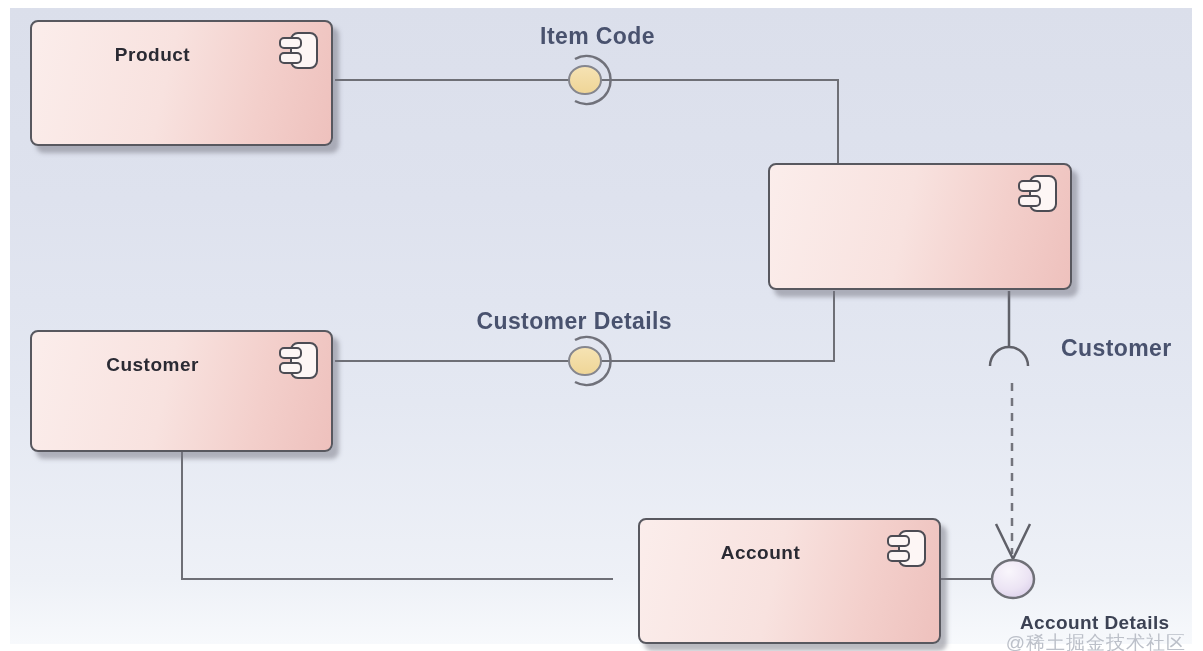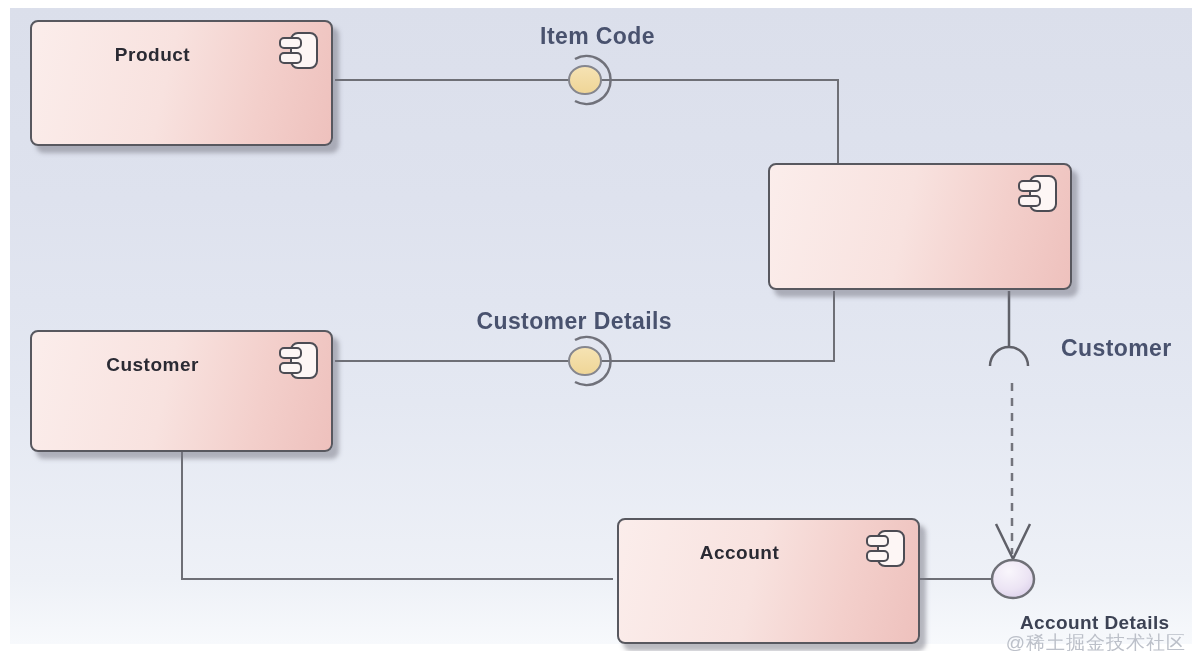--- a/index.html
+++ b/index.html
@@ -84,21 +84,21 @@
     right: 6px; top: 622px;
     font-size: 19px;
     color: #bcc0c9;
     letter-spacing: 1px;
     white-space: nowrap;
   }
 
   .pos-product  { left: 20px;  top: 12px;  width: 303px; height: 126px; }
   .pos-order    { left: 758px; top: 155px; width: 304px; height: 127px; }
   .pos-customer { left: 20px;  top: 292px; width: 303px; height: 122px; margin-top: 30px; }
-  .pos-account  { left: 607px; top: 510px; width: 303px; height: 126px; }
+  .pos-account  { left: 628px; top: 510px; width: 303px; height: 126px; }
 
   .pos-itemcode  { left: 500px;  top: 15px;  width: 175px; text-align: center; }
   .pos-custdet   { left: 452px;  top: 300px; width: 210px; text-align: right; }
   .pos-payment   { left: 1051px; top: 327px; }
   .pos-acctdet   { left: 1010px; top: 604px; font-size: 19px; }
 </style>
 </head>
 <body>
 
 <div class="stage">

